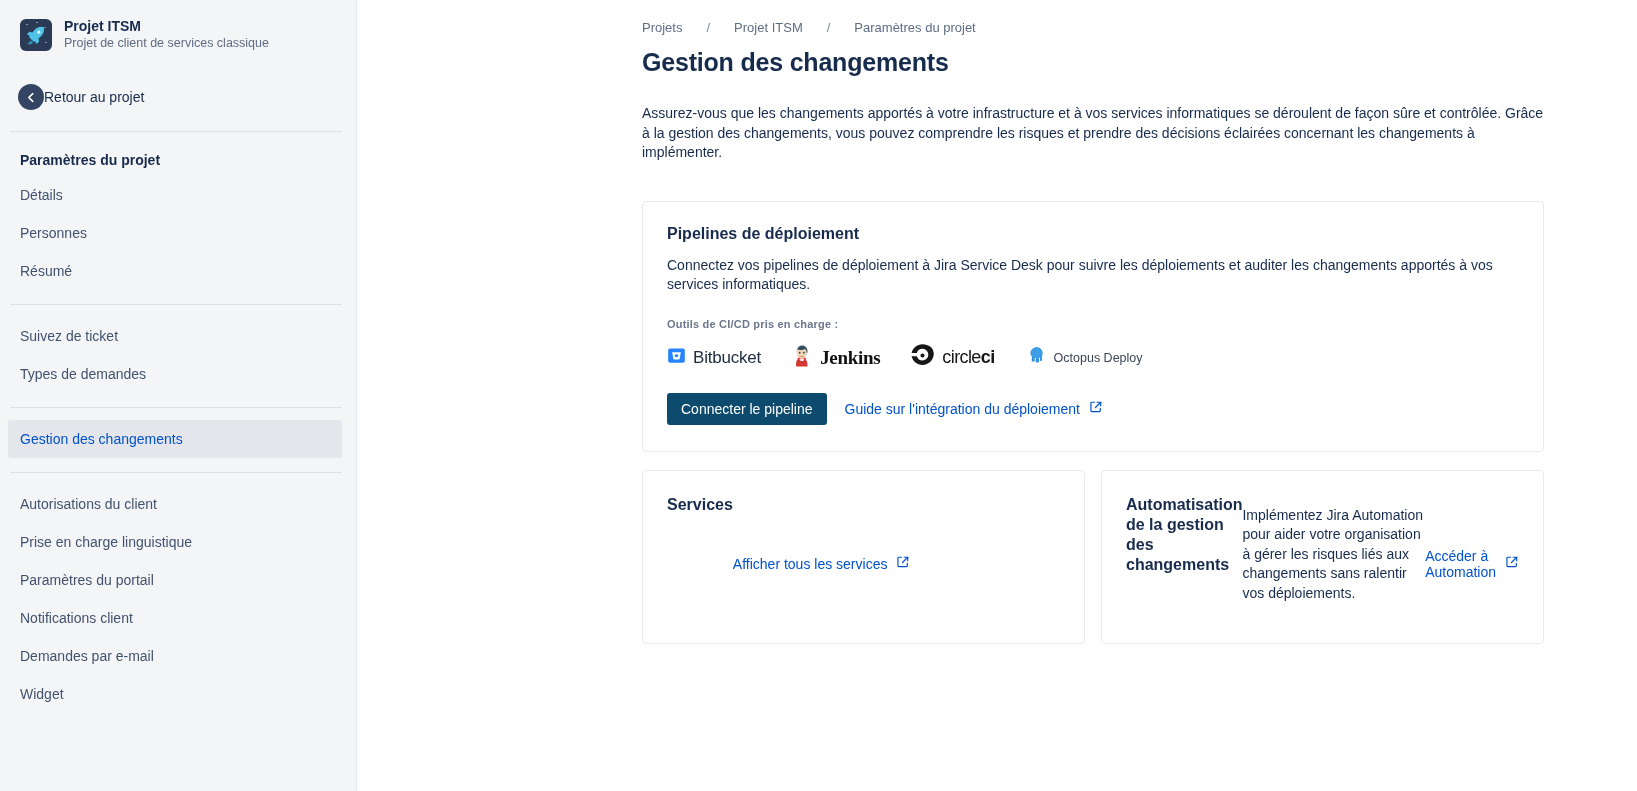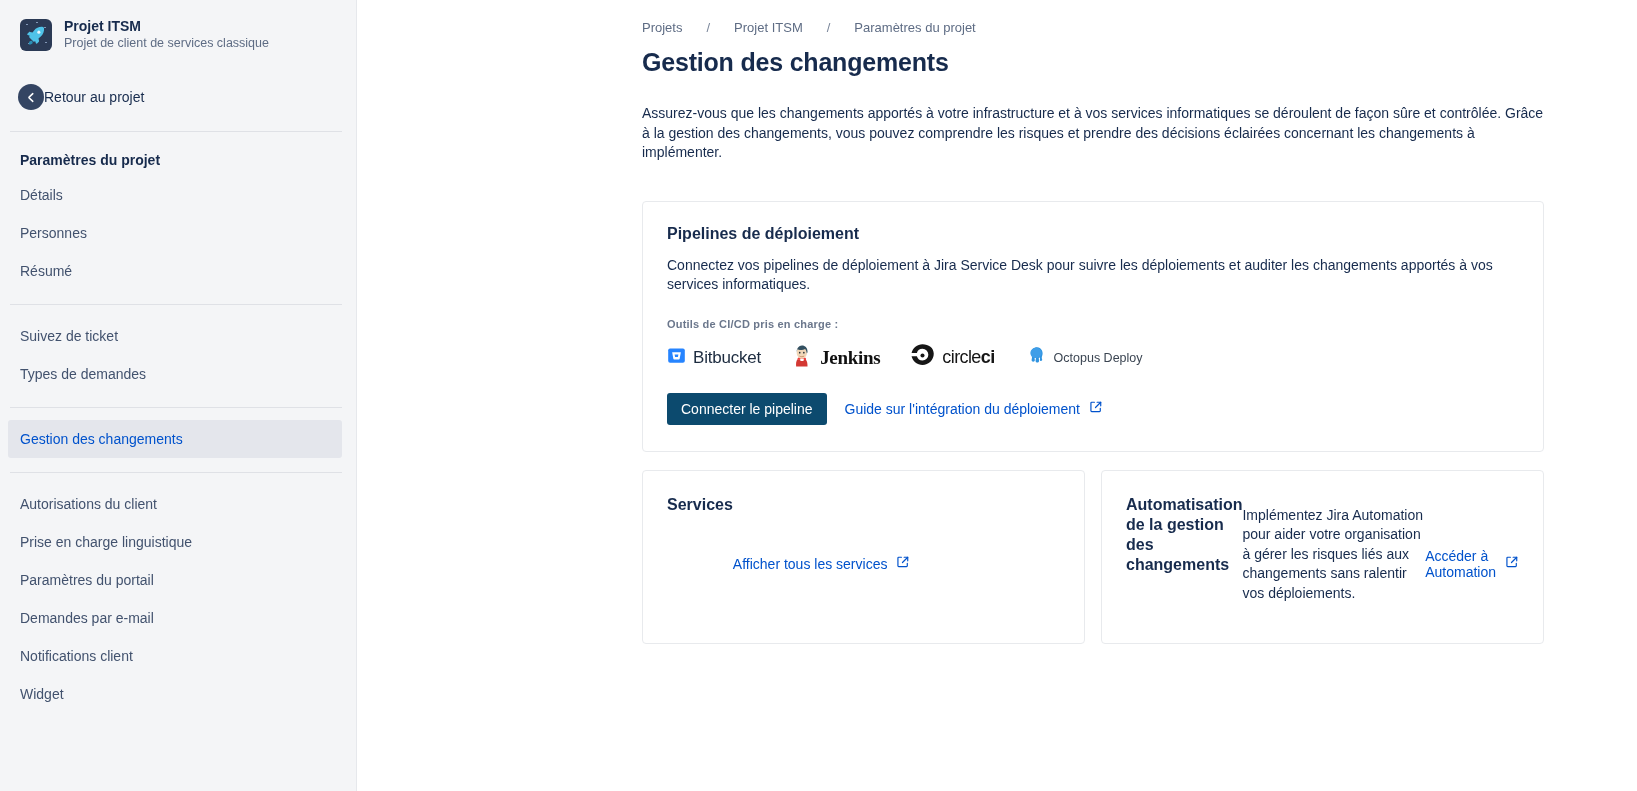--- a/index.html
+++ b/index.html
@@ -271,22 +271,22 @@
     <div class="sb-section">
       <div class="sb-item selected">Gestion des changements</div>
     </div>
 
     <div class="sb-divider"></div>
 
     <div class="sb-section">
       <div class="sb-item">Autorisations du client</div>
       <div class="sb-item">Prise en charge linguistique</div>
       <div class="sb-item">Paramètres du portail</div>
+      <div class="sb-item">Notifications client</div>
       <div class="sb-item">Demandes par e-mail</div>
-      <div class="sb-item">Notifications client</div>
       <div class="sb-item">Widget</div>
     </div>
 
   </aside>
 
   <main class="main">
     <div class="content">
 
       <nav class="breadcrumb">
         <a>Projets</a>

